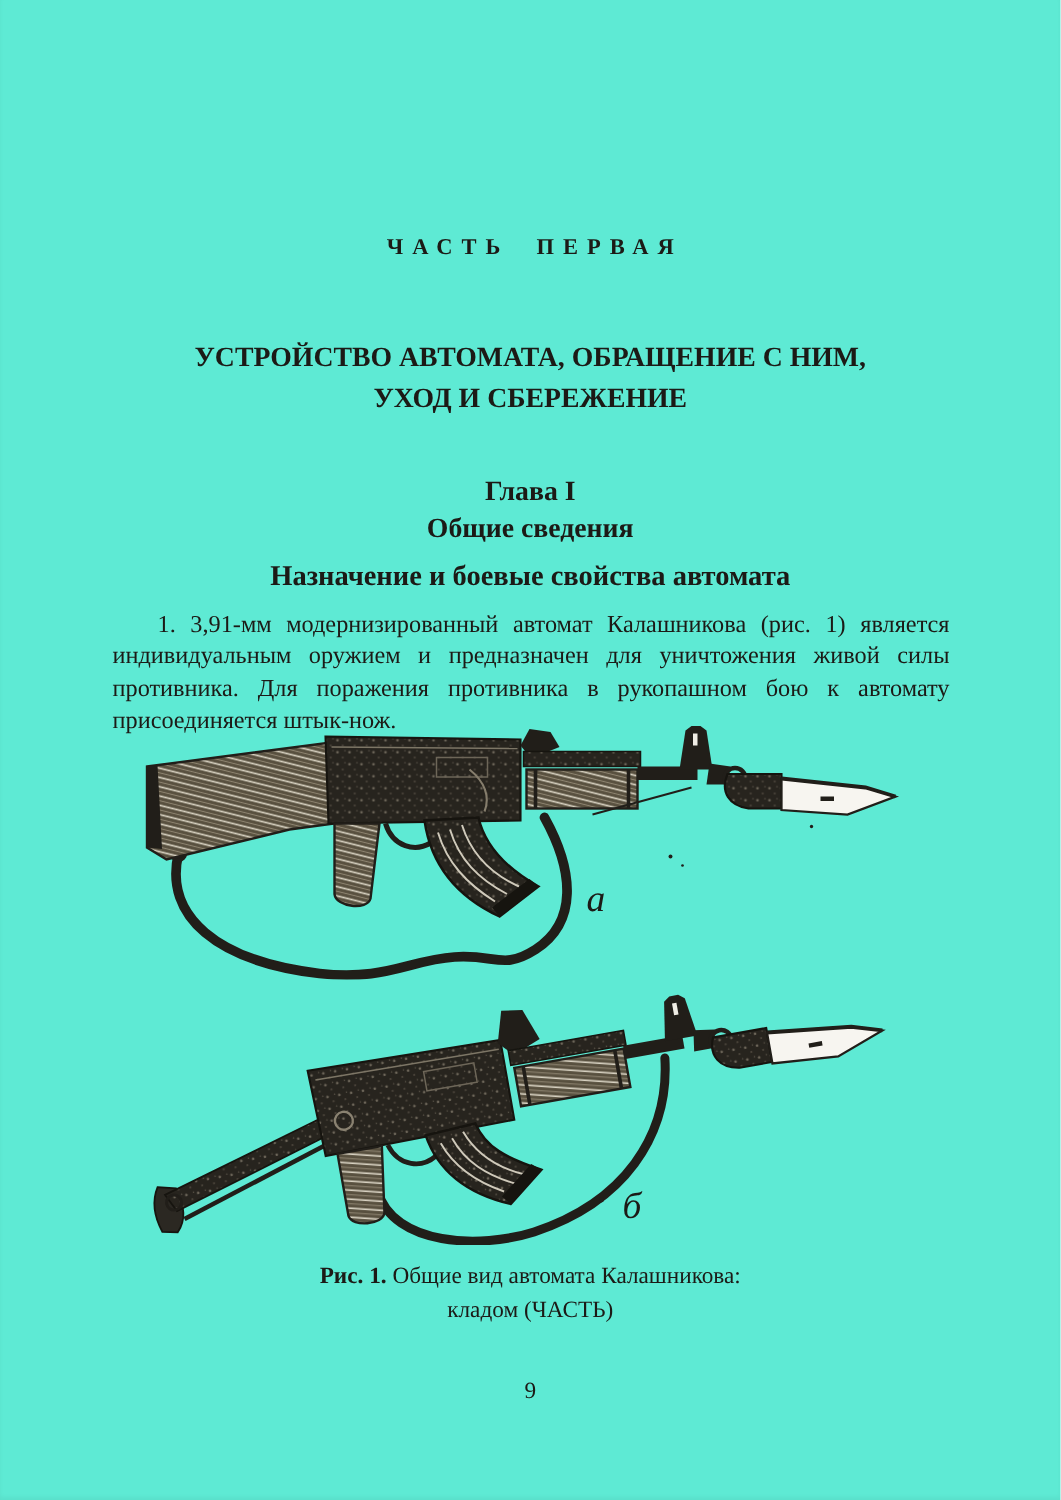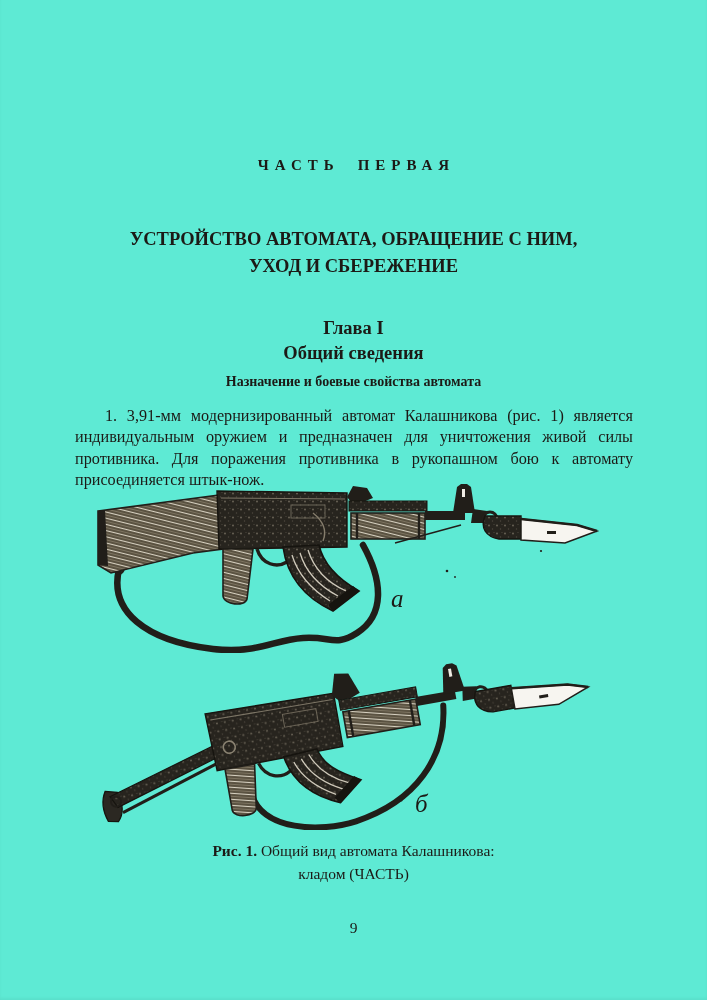--- a/index.html
+++ b/index.html
@@ -9,21 +9,21 @@
     overflow:hidden;box-shadow:inset 0 -2px 3px rgba(0,0,0,0.045);
   }
   .abs{position:absolute;}
   .centered{left:0;width:707px;text-align:center;}
   .part-heading{
     top:157px;font-size:15px;font-weight:bold;
     letter-spacing:0.40em;word-spacing:0.55em;text-indent:0.40em;
   }
   .main-title{top:226px;font-size:18.5px;font-weight:bold;line-height:27px;}
   .chapter-block{top:316px;font-size:18.5px;font-weight:bold;line-height:25px;}
-  .section-heading{top:374px;font-size:14px;font-weight:bold;}
+  .section-heading{top:374px;font-size:19px;font-weight:bold;}
   .body-par{
     top:406px;left:75px;width:558px;font-size:16.2px;line-height:21.4px;
     text-align:justify;text-indent:30px;
   }
   .caption{top:839px;font-size:15.5px;line-height:23px;}
   .caption .cap-num{font-weight:bold;}
   .page-number{top:919px;font-size:15.5px;}
   svg text.fig-label{
     font-family:"Liberation Serif","DejaVu Serif",serif;
     font-style:italic;font-size:25px;fill:#1c1a16;
@@ -36,21 +36,21 @@
 
   <div class="abs centered part-heading">ЧАСТЬ ПЕРВАЯ</div>
 
   <div class="abs centered main-title">
     <div>УСТРОЙСТВО АВТОМАТА, ОБРАЩЕНИЕ С НИМ,</div>
     <div>УХОД И СБЕРЕЖЕНИЕ</div>
   </div>
 
   <div class="abs centered chapter-block">
     <div>Глава I</div>
-    <div>Общий сведения</div>
+    <div>Общие сведения</div>
   </div>
 
   <div class="abs centered section-heading">Назначение и боевые свойства автомата</div>
 
   <div class="abs body-par">1. 3,91-мм модернизированный автомат Калашникова (рис. 1) является индивидуальным оружием и предназначен для уничтожения живой силы противника. Для поражения противника в рукопашном бою к автомату присоединяется штык-нож.</div>
 
   <svg class="abs" style="left:95px;top:483px;" width="505" height="170" viewBox="0 0 505 170" aria-hidden="true">
     <defs>
       <pattern id="wood" width="6" height="6" patternUnits="userSpaceOnUse" patternTransform="rotate(14)">
         <rect width="6" height="6" fill="#58503f"></rect>
@@ -157,20 +157,20 @@
       <path d="M426,91 L482,97 L502,103 L470,115 L426,112 Z" fill="#f7f5f0" stroke="#211e19" stroke-width="1.5"></path>
       <path d="M426,91 L482,97 L502,103" fill="none" stroke="#211e19" stroke-width="2.6"></path>
       <rect x="452" y="103" width="9" height="3" fill="#211e19"></rect>
     </g>
     <circle cx="306" cy="150" r="1.6" fill="#211e19"></circle>
     <text class="fig-label" x="320" y="162">б</text>
   </svg>
 
   <div class="abs centered caption">
     <div>
-      <span class="cap-num">Рис. 1.</span><span> Общий вид автомата Калашникова:</span>
+      <span class="cap-num">Рис. 1.</span><span> Общие вид автомата Калашникова:</span>
     </div>
     <div>кладом (ЧАСТЬ)</div>
   </div>
 
   <div class="abs centered page-number">9</div>
 
 </div>
 
 </body></html>

